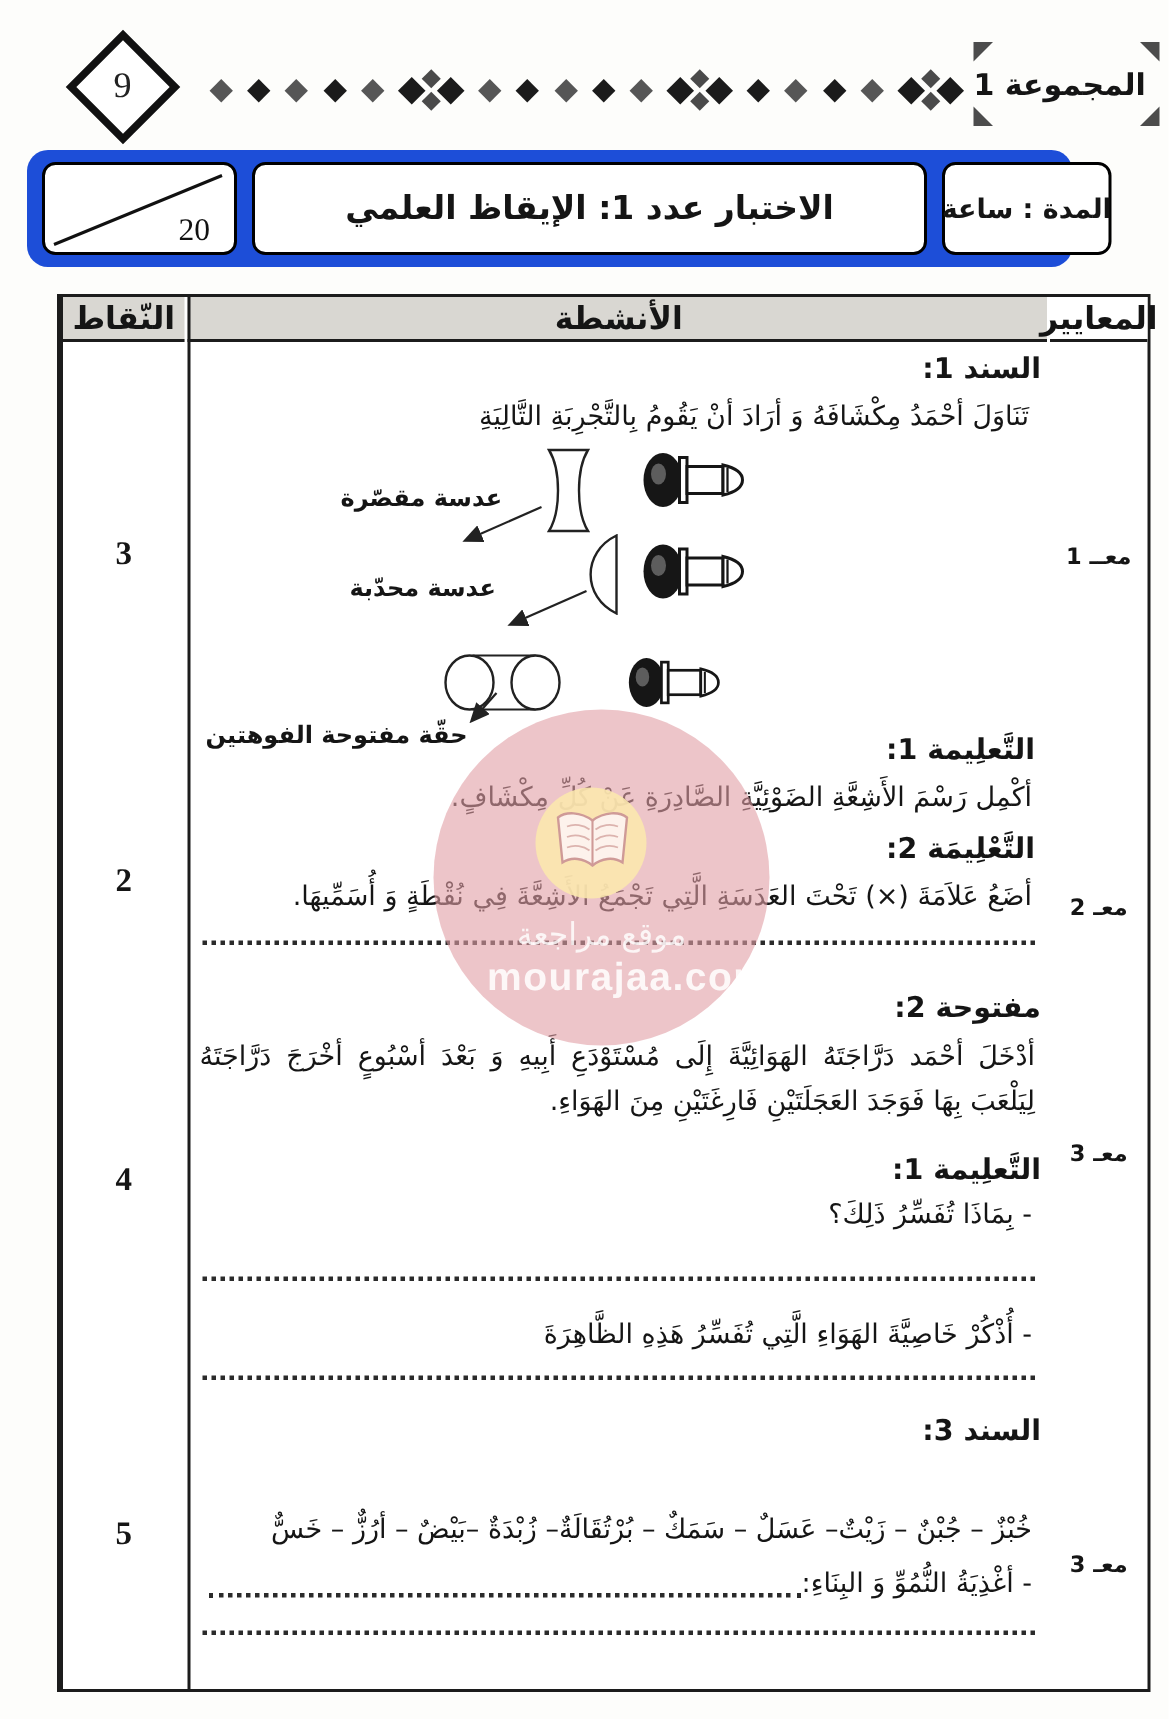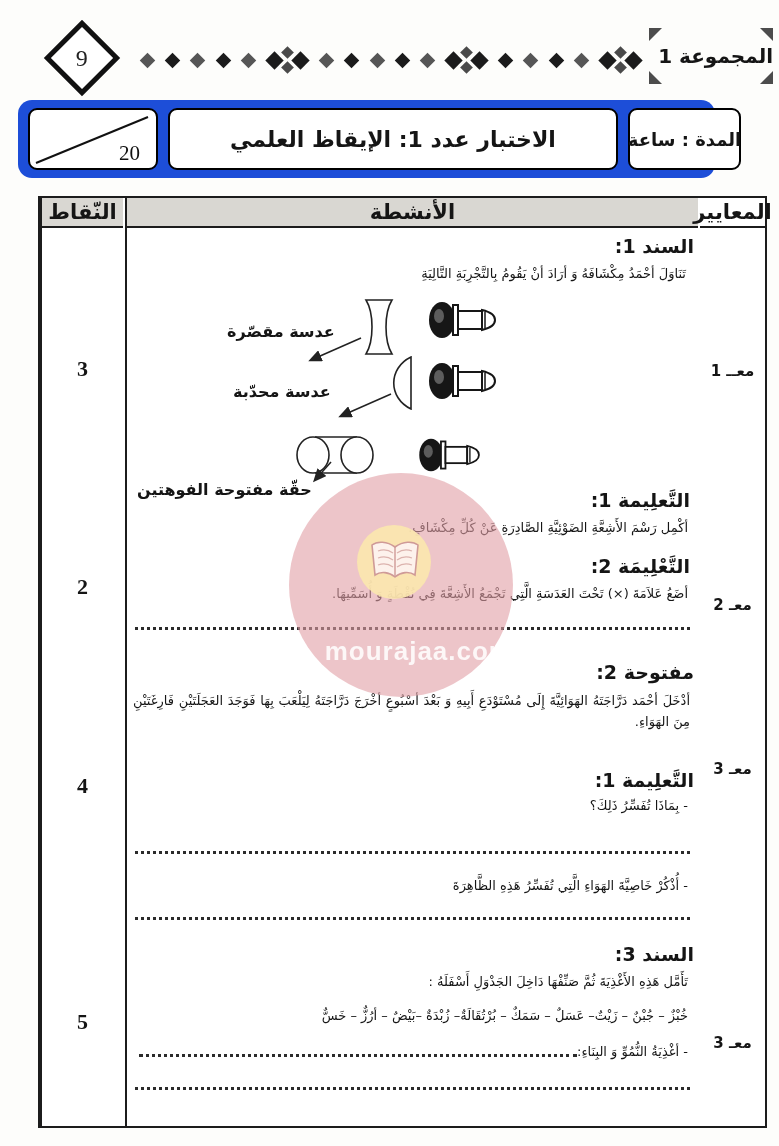--- a/index.html
+++ b/index.html
@@ -29,21 +29,21 @@
   }
   .dm { display:inline-block; width:11px; height:11px; transform:rotate(45deg); background:#1b1b1b; }
   .dm.g { background:#565656; }
   .dm.s { width:8px; height:8px; background:#4a4a4a; }
   .cluster { display:inline-flex; align-items:center; gap:2px; }
   .cluster .vstack { display:inline-flex; flex-direction:column; gap:6px; align-items:center; }
   .cluster .dm { width:13px; height:13px; }
   .cluster .dm.s { width:9px; height:9px; }
   .group-frame {
     position:absolute; left:649px; top:28px; width:124px; height:56px;
-    display:flex; align-items:center; justify-content:flex-end;
+    display:flex; align-items:center; justify-content:flex-start;
   }
   .group-frame .label { font-weight:bold; font-size:20px; }
   .corner { position:absolute; width:0; height:0; }
   .corner.tl { left:0; top:0; border-top:13px solid #4c4c4c; border-right:13px solid transparent; }
   .corner.tr { right:0; top:0; border-top:13px solid #4c4c4c; border-left:13px solid transparent; }
   .corner.bl { left:0; bottom:0; border-bottom:13px solid #4c4c4c; border-right:13px solid transparent; }
   .corner.br { right:0; bottom:0; border-bottom:13px solid #4c4c4c; border-left:13px solid transparent; }
 
   
   .headerbar {
@@ -80,21 +80,21 @@
   .td { top:30px; height:900px; }
   .td-points     { left:0;    width:83px;  border-left:2px solid #1c1c1c; }
   .td-activities { left:85px; width:573px; border-left:2px solid #1c1c1c; direction:rtl; }
   .td-criteria   { left:660px; width:65px; direction:rtl; }
   .pt { position:absolute; left:0; width:100%; text-align:center;
         font-family:"Liberation Serif", serif; font-weight:bold; font-size:22px; }
   .cr { position:absolute; right:0; width:100%; text-align:center;
         font-weight:bold; font-size:15px; white-space:nowrap; }
 
   
-  .blk { position:absolute; direction:rtl; text-align:right; font-size:13px; line-height:1.55; }
+  .blk { position:absolute; direction:rtl; text-align:right; font-size:18px; line-height:1.55; }
   .hd  { font-weight:bold; font-size:19px; }
   .dots { position:absolute; left:8px; right:8px; height:4px; border-bottom:3.5px dotted #2b2b2b; }
   .inline-dots { flex:1; border-bottom:3.5px dotted #2b2b2b; margin-bottom:5px; margin-left:4px; }
   .catline { display:flex; direction:rtl; align-items:flex-end; }
 
   
   .diagram { position:absolute; left:8px; top:68px; width:440px; height:220px; direction:ltr; }
   .dlabel { position:absolute; font-size:16px; font-weight:bold; direction:rtl; white-space:nowrap; }
 
   
@@ -261,21 +261,20 @@
 
       <div class="blk hd" style="top:430px; right:4px">مفتوحة 2:</div>
       <div class="blk" style="top:462px; right:8px; left:6px; text-align:justify; line-height:1.65">أدْخَلَ أحْمَد دَرَّاجَتَهُ الهَوَائِيَّةَ إِلَى مُسْتَوْدَعِ أَبِيهِ وَ بَعْدَ أسْبُوعٍ أخْرَجَ دَرَّاجَتَهُ لِيَلْعَبَ بِهَا فَوَجَدَ العَجَلَتَيْنِ فَارِغَتَيْنِ مِنَ الهَوَاءِ.</div>
       <div class="blk hd" style="top:538px; right:4px">التَّعلِيمة 1:</div>
       <div class="blk" style="top:568px; right:10px">- بِمَاذَا تُفَسِّرُ ذَلِكَ؟</div>
       <div class="dots" style="top:622px"></div>
       <div class="blk" style="top:648px; right:10px">- أُذْكُرْ خَاصِيَّةَ الهَوَاءِ الَّتِي تُفَسِّرُ هَذِهِ الظَّاهِرَةَ</div>
       <div class="dots" style="top:688px"></div>
 
       <div class="blk hd" style="top:712px; right:4px">السند 3:</div>
-      <div class="blk" style="top:744px; right:10px">تَأَمَّل هَذِهِ الأَغْذِيَةَ ثُمَّ صَنِّفْهَا دَاخِلَ الجَدْوَلِ أَسْفَلَهُ :</div>
       <div class="blk" style="top:778px; right:10px; left:6px">خُبْزٌ – جُبْنٌ – زَيْتٌ– عَسَلٌ – سَمَكٌ – بُرْتُقَالَةٌ– زُبْدَةٌ –بَيْضٌ – أرُزٌّ – خَسٌّ</div>
       <div class="blk catline" style="top:814px; right:10px; left:8px">
         <span>- أغْذِيَةُ النُّمُوِّ وَ البِنَاءِ:</span>
         <span class="inline-dots"></span>
       </div>
       <div class="dots" style="top:858px"></div>
     </div>
 
     <div class="td td-criteria">
       <div class="cr" style="top:134px">معــ 1</div>
@@ -287,16 +286,17 @@
 
   <div class="watermark">
     <div class="abs" style="left: 0px; top: 0px; width: 224px; height: 224px; border-radius: 50%; background: rgba(225, 158, 165, 0.6);"></div>
     <div class="wm-yellow" style="background: rgba(251, 231, 174, 0.9);"></div>
     <svg class="wm-book" width="52" height="44" viewBox="0 0 52 44">
       <path d="M26 8 C18 2 8 2 3 6 L6 36 C12 32 20 33 26 38 C32 33 40 32 46 36 L49 6 C44 2 34 2 26 8 Z" fill="#fdf2ec" stroke="#cf9a97" stroke-width="1.6"></path>
       <line x1="26" y1="8" x2="26" y2="38" stroke="#cf9a97" stroke-width="1.4"></line>
       <path d="M9 12 C14 10 20 11 24 14 M9 19 C14 17 20 18 24 21 M9 26 C14 24 20 25 24 28" fill="none" stroke="#dcb3ae" stroke-width="1.2"></path>
       <path d="M43 12 C38 10 32 11 28 14 M43 19 C38 17 32 18 28 21 M43 26 C38 24 32 25 28 28" fill="none" stroke="#dcb3ae" stroke-width="1.2"></path>
     </svg>
+    <div class="wm-t1">موقع مراجعة</div>
     <div class="wm-t2">mourajaa.com</div>
   </div>
 
 </div>
 
 </body></html>

